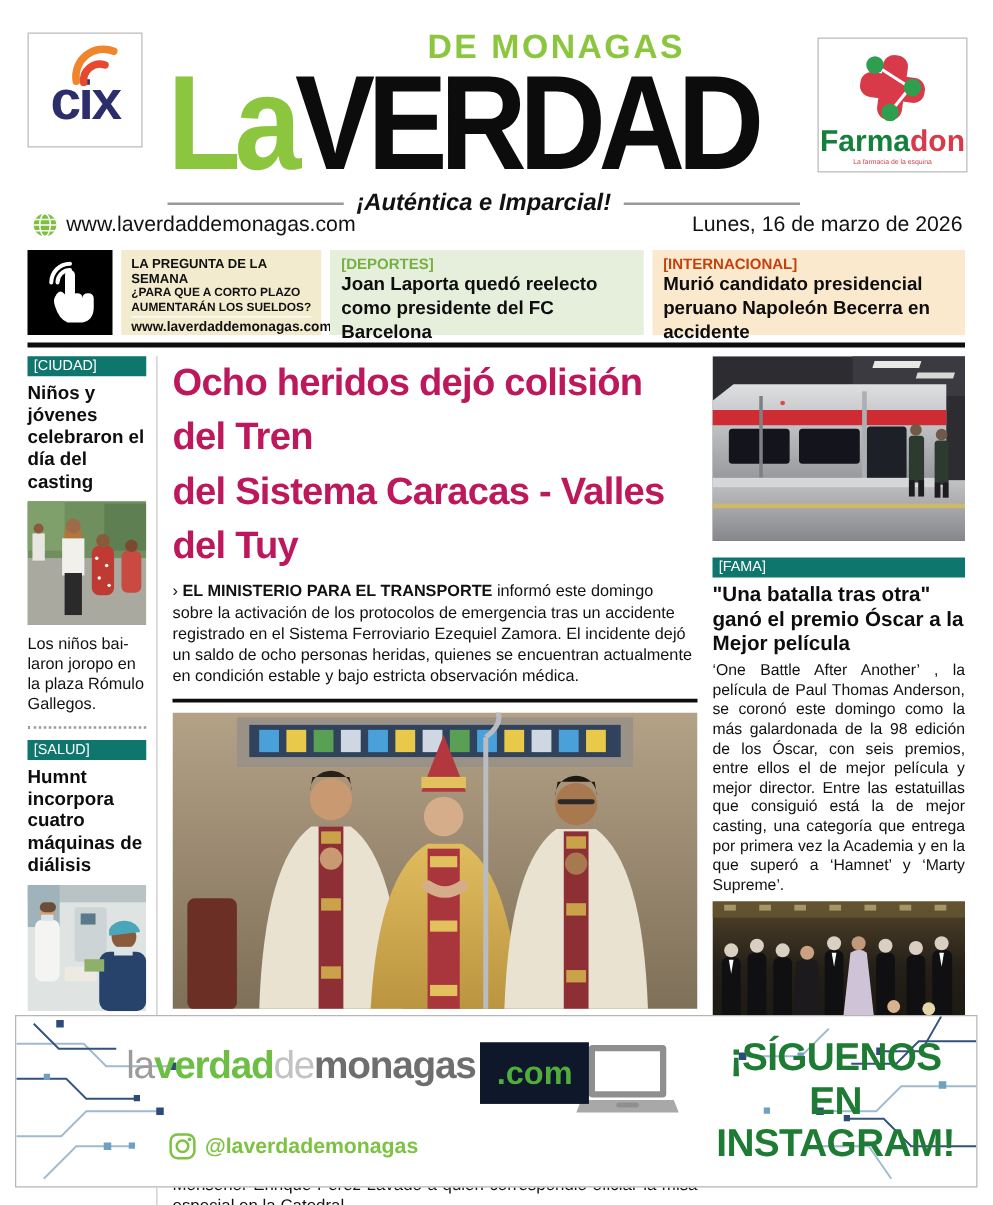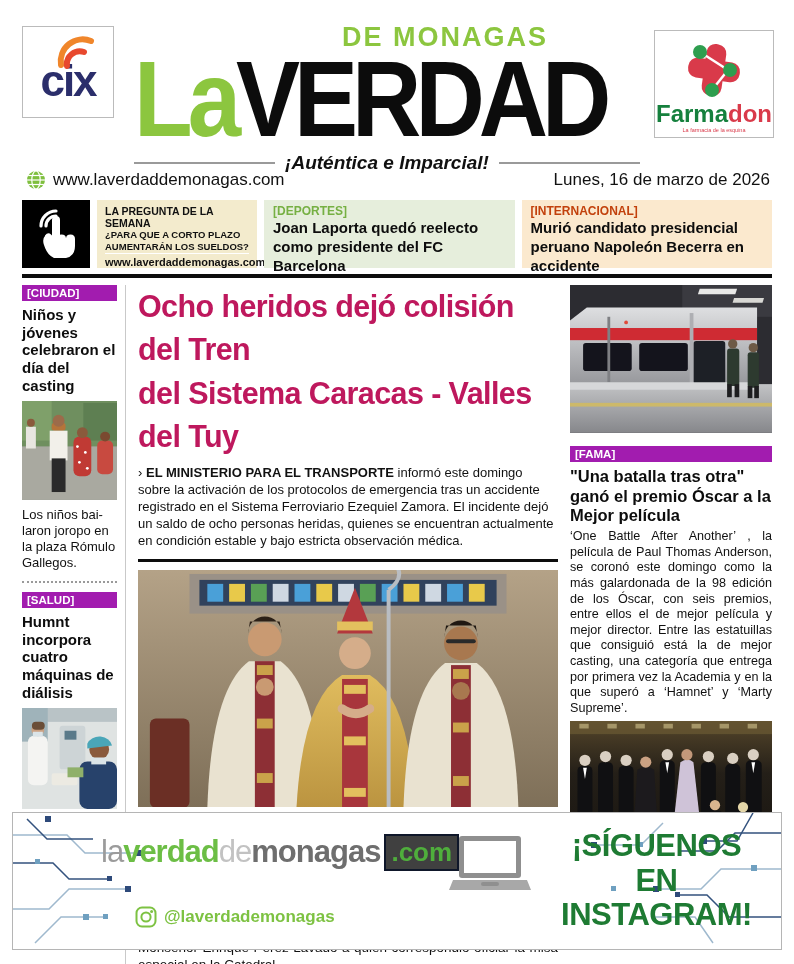--- a/index.html
+++ b/index.html
@@ -42,21 +42,21 @@
   .teaser { flex:1; padding:4px 9px; }
   .teaser .tag { font-size:12px; font-weight:800; }
   .teaser .t-head { font-size:15px; font-weight:600; line-height:1.25; color:#0d0d0d; margin-top:1px; }
   .deportes { background:#e6eedc; } .deportes .tag { color:#76b043; }
   .internacional { background:#fbe9ce; } .internacional .tag { color:#c2410c; }
   .rule-thick { height:4px; background:#0d0d0d; margin:6px 22px 7px; }
 
   
   .main { display:grid; grid-template-columns:104px 424px 1fr; column-gap:10px; margin:0 22px; height:518px; }
   .colL { border-right:1px solid #c9c9c9; padding-right:8px; }
-  .label-bar { background:#a21caf; color:#fff; font-size:11.5px; font-weight:700; padding:2px 5px; margin-bottom:5px; }
+  .label-bar { background:#0f766e; color:#fff; font-size:11.5px; font-weight:400; padding:2px 5px; margin-bottom:5px; }
   .colL .sec-head { font-size:15px; font-weight:600; line-height:1.18; margin-bottom:7px; color:#0d0d0d; }
   .colL .photo { width:100%; display:block; margin-bottom:7px; }
   .colL .cap { font-size:13px; line-height:1.22; color:#111; }
   .dotted { border-top:2px dotted #9a9a9a; margin:10px 0 9px; }
 
   .colC { padding:0 2px; }
   .main-head { font-size:30.5px; font-weight:700; letter-spacing:-.6px; line-height:1.42; color:#be185d; margin-bottom:7px; }
   .lead { font-size:13px; line-height:1.3; color:#111; }
   .lead b { font-weight:700; }
   .rule-mid { height:3px; background:#0d0d0d; margin:9px 0 8px; }
@@ -72,21 +72,21 @@
 
   
   .banner { position:relative; margin:9px 12px 0; height:138px; border:1px solid #b5b5b5; background:#fff; overflow:hidden; }
   .circuit { position:absolute; inset:0; }
   .banner-content { position:relative; height:100%; display:flex; align-items:center; z-index:1; }
   .blogo-wrap { margin-left:88px; }
   .blogo-row { display:flex; align-items:flex-start; }
   .blogo { font-size:31px; font-weight:700; letter-spacing:-1px; white-space:nowrap; }
   .bl-la { color:#9b9b9b; font-weight:400; } .bl-verdad { color:#6cbe45; }
   .bl-de { color:#c2c2c2; font-weight:400; } .bl-monagas { color:#6e6e6e; }
-  .bl-com { color:#4fae3c; font-weight:700; font-size:26px; border:2px solid #0f172a; background:#404040;
+  .bl-com { color:#4fae3c; font-weight:700; font-size:26px; border:8px solid #0f172a; background:#0f172a;
             padding:1px 5px; margin-left:4px; position:relative; z-index:2; }
   .laptop { margin-left:-14px; position:relative; z-index:1; }
   .handle-row { display:flex; align-items:center; gap:7px; margin:10px 0 0 34px; }
   .handle { color:#7dc242; font-weight:700; font-size:17px; }
   .cta { text-align:center; margin-left:28px; color:#1e7b33; font-weight:800; font-size:31px; line-height:1.12; letter-spacing:-.5px; }
   .phone-wrap { margin-left:auto; margin-right:10px; }
 </style>
 </head>
 <body>
 

